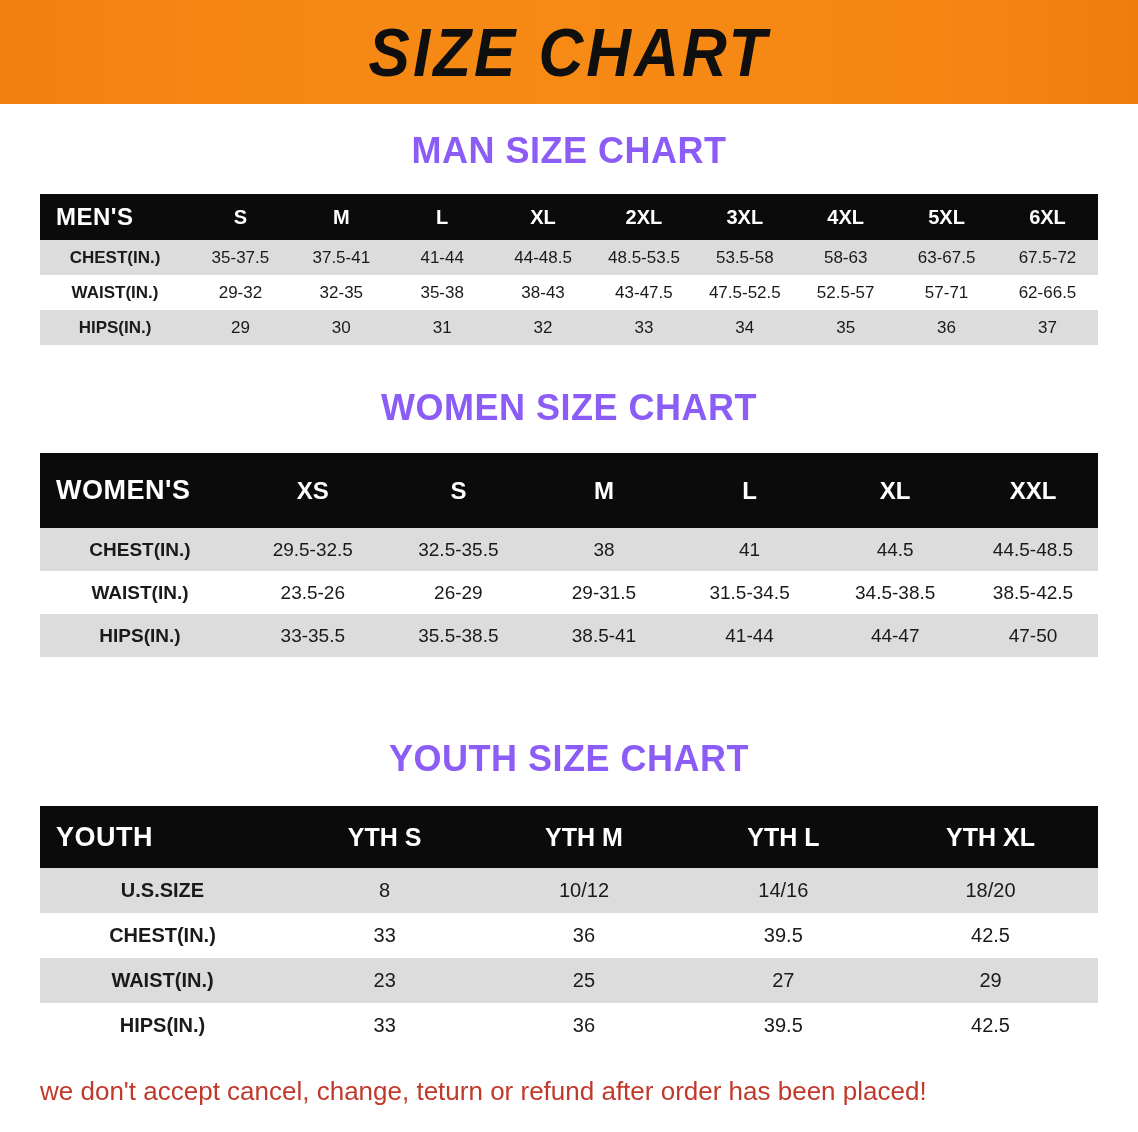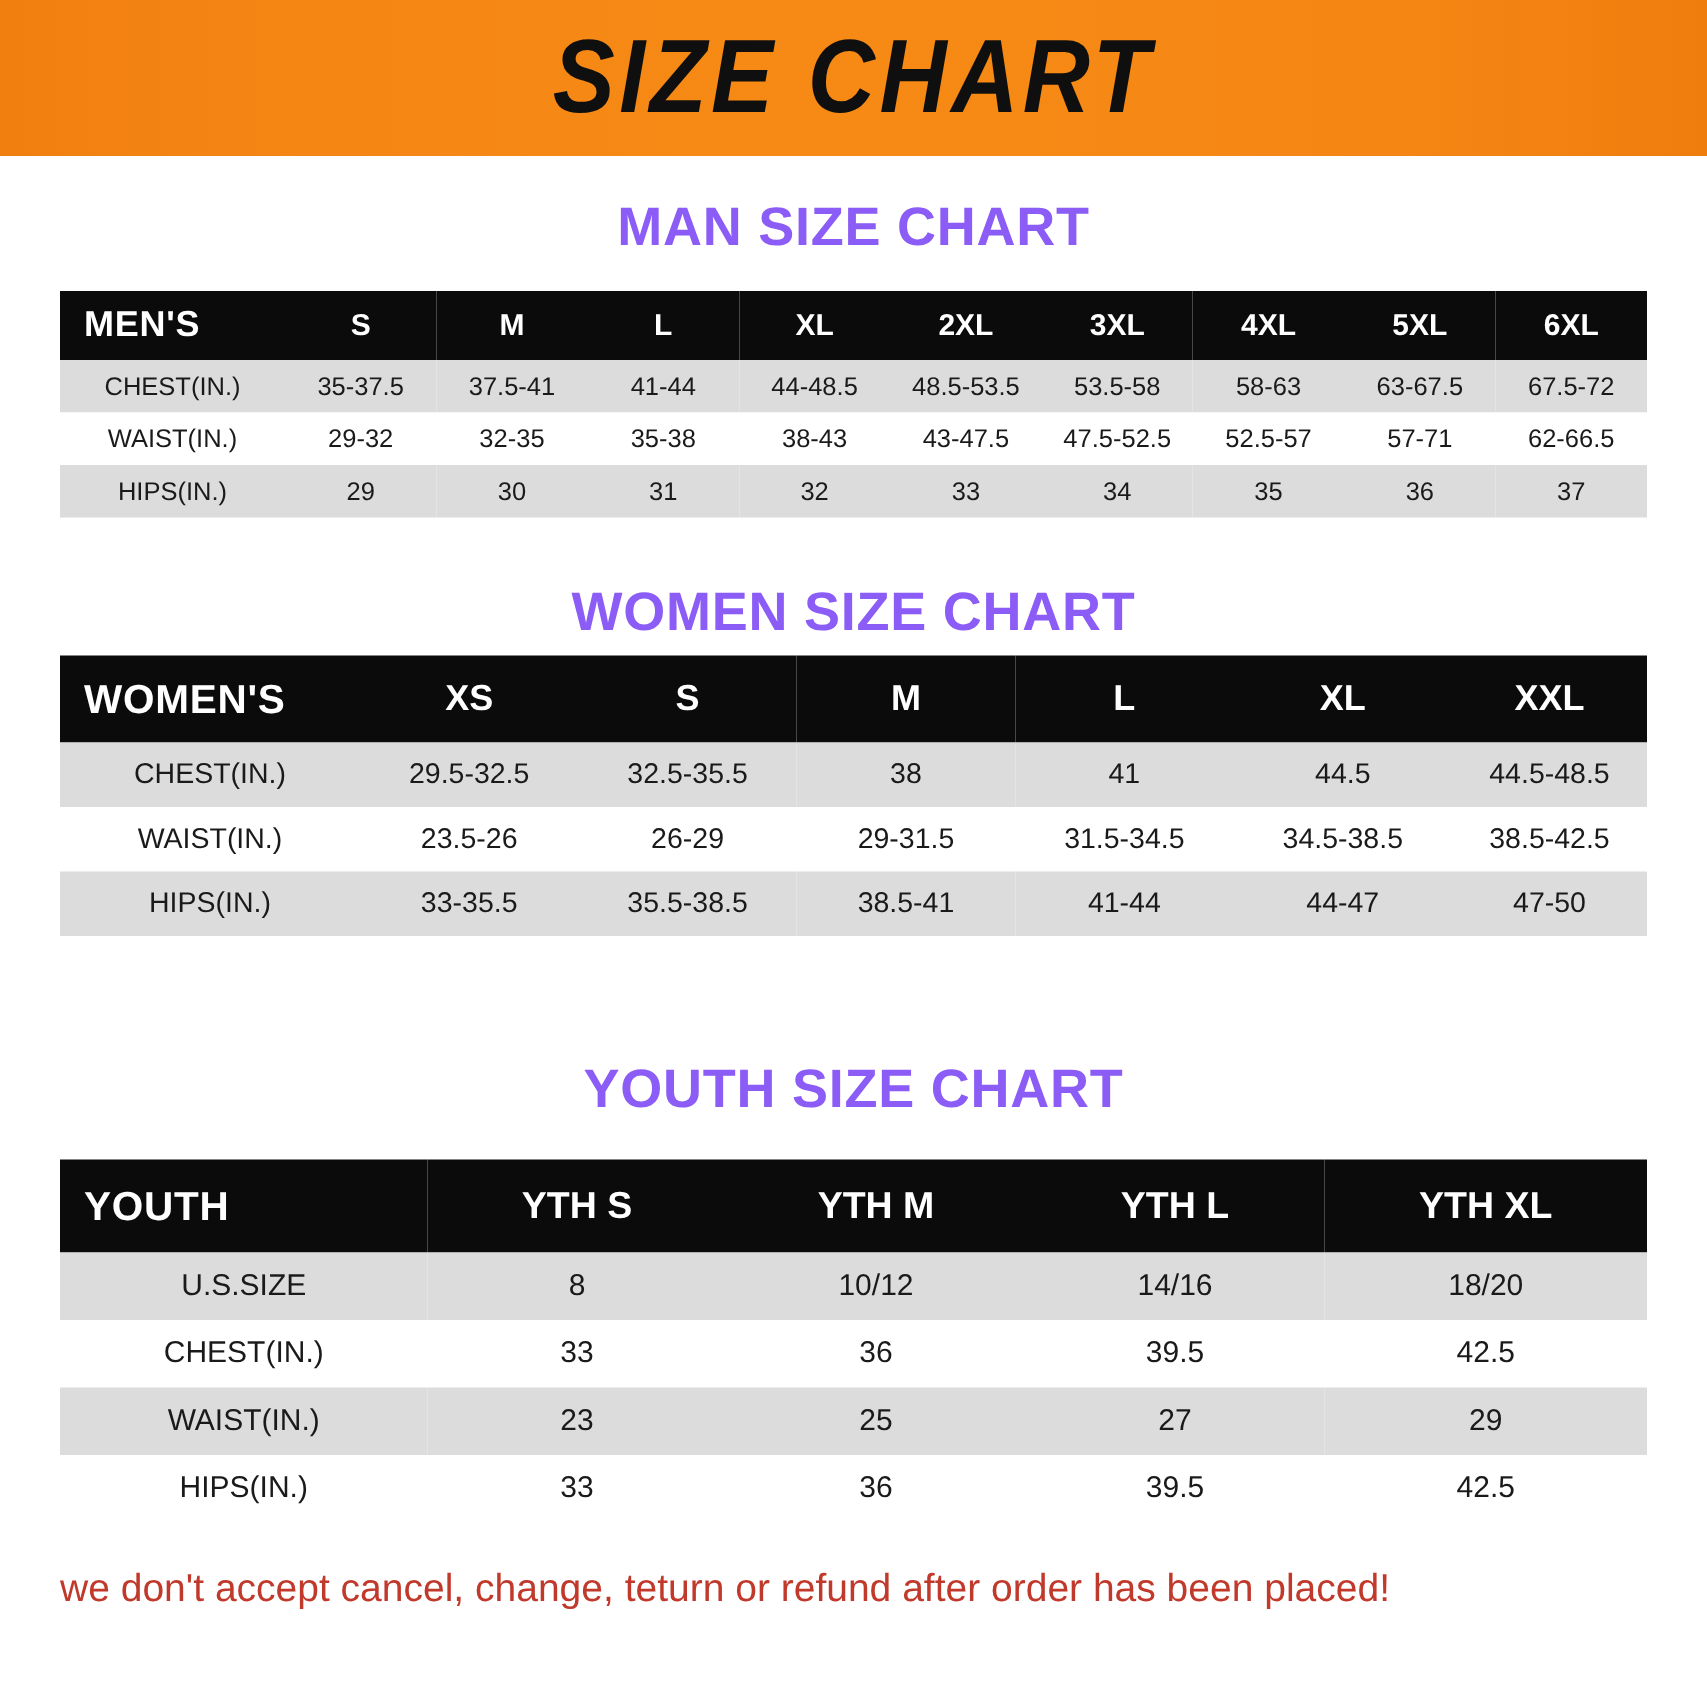--- a/index.html
+++ b/index.html
@@ -40,21 +40,21 @@
   
   .section-title {
     text-align: center;
     font-family: "Liberation Sans", sans-serif;
     font-weight: bold;
     font-size: 36px;
     color: #8b5cf6;
     letter-spacing: 0.5px;
   }
   .man-title   { margin-top: 26px; margin-bottom: 22px; }
-  .women-title { margin-top: 42px; margin-bottom: 8px; }
+  .women-title { margin-top: 42px; margin-bottom: 24px; }
   .youth-title { margin-top: 81px; margin-bottom: 26px; }
 
   
   .tbl-wrap { padding: 0 40px; }
   table {
     width: 100%;
     border-collapse: collapse;
     table-layout: fixed;
   }
   thead th {
@@ -68,34 +68,34 @@
     text-align: left;
     padding-left: 16px;
   }
   tbody td {
     text-align: center;
     color: #1a1a1a;
     font-family: "Liberation Sans", sans-serif;
   }
   tbody td.rowlabel {
     text-align: center;
-    font-weight: normal;
+    font-weight: bold;
   }
   .row-grey td { background: #dcdcdc; }
   .row-white td { background: #ffffff; }
 
   
   #men-table thead th { height: 46px; font-size: 20px; }
   #men-table thead th.rowlabel { font-size: 24px; letter-spacing: 0.5px; }
   #men-table tbody td { height: 35px; font-size: 17px; }
   #men-table tbody td.rowlabel { font-size: 17px; }
   #men-table col.c0 { width: 150px; }
 
   
-  #women-table thead th { height: 58px; font-size: 24px; }
+  #women-table thead th { height: 75px; font-size: 24px; }
   #women-table thead th.rowlabel { font-size: 27px; letter-spacing: 0.5px; }
   #women-table tbody td { height: 43px; font-size: 19px; }
   #women-table col.c0 { width: 200px; }
   #women-table col.last { width: 130px; }
 
   
   #youth-table thead th { height: 62px; font-size: 25px; }
   #youth-table thead th.rowlabel { font-size: 27px; letter-spacing: 0.5px; }
   #youth-table tbody td { height: 45px; font-size: 20px; }
   #youth-table col.c0 { width: 245px; }

